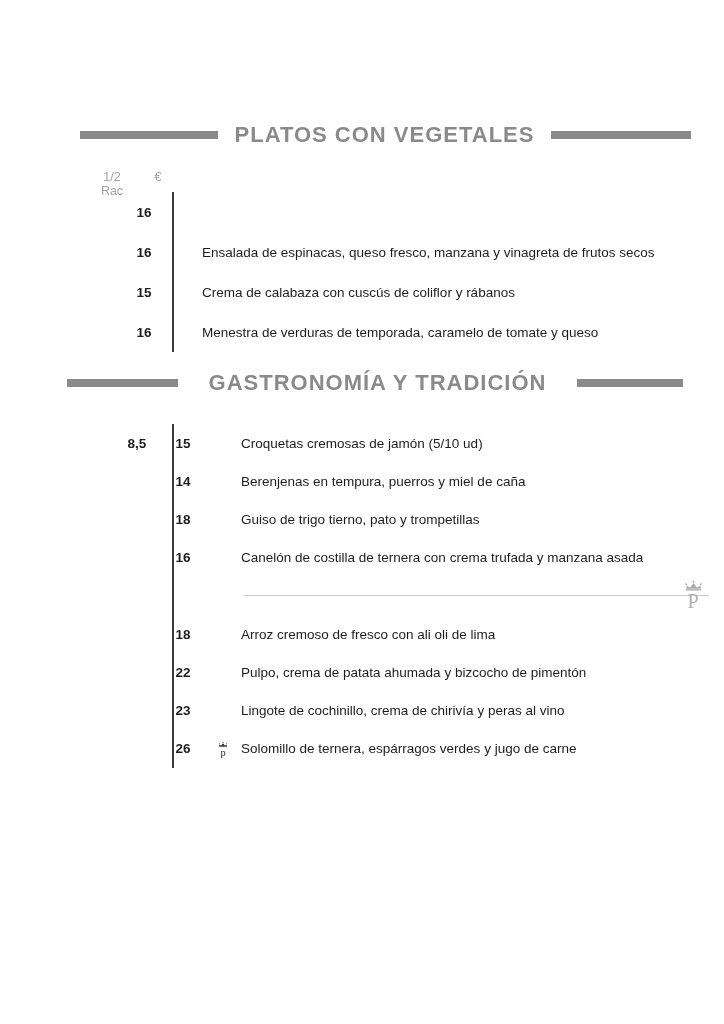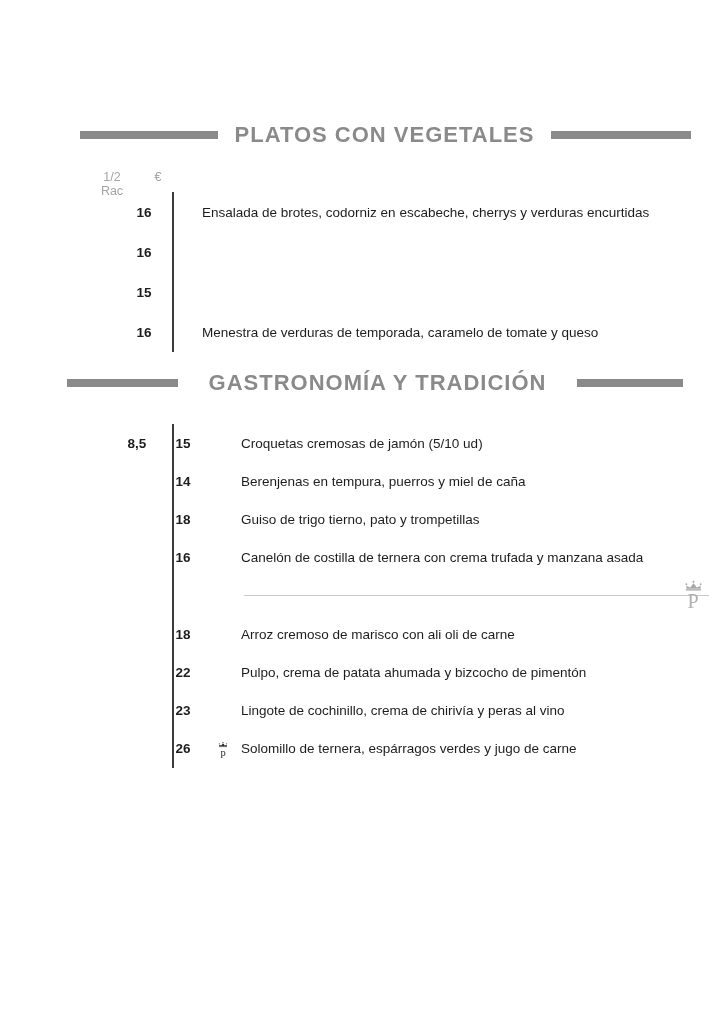--- a/index.html
+++ b/index.html
@@ -56,29 +56,30 @@
   <div class="col-headers">
     <span>1/2 Rac</span>
     <span>€</span>
   </div>
 
   <div class="items items-1">
     <span class="vrule"></span>
     <div class="row">
       <span class="cell-half"></span>
       <span class="cell-price">16</span>
-      <span class="cell-desc">Ensalada de brotes, codorniz en escabeche, cherrys y verduras encurtidas</span>
     </div>
     <div class="row">
       <span class="cell-half"></span>
       <span class="cell-price">16</span>
+      <span class="cell-desc">Ensalada de espinacas, queso fresco, manzana y  vinagreta de frutos secos</span>
     </div>
     <div class="row">
       <span class="cell-half"></span>
       <span class="cell-price">15</span>
+      <span class="cell-desc">Crema de calabaza con cuscús de coliflor y rábanos</span>
     </div>
     <div class="row">
       <span class="cell-half"></span>
       <span class="cell-price">16</span>
       <span class="cell-desc">Menestra de verduras de temporada, caramelo de tomate y queso</span>
     </div>
   </div>
 
   <div class="sec-header hdr-2">
     <span class="bar bar-l2"></span>
@@ -113,21 +114,21 @@
       <span class="cell-half"></span>
       <span class="cell-price"></span>
       <span class="cell-desc">
           <span class="divider-line"></span>
         </span>
     </div>
 
     <div class="row">
       <span class="cell-half"></span>
       <span class="cell-price">18</span>
-      <span class="cell-desc">Arroz cremoso de marisco con ali oli de carne</span>
+      <span class="cell-desc">Arroz cremoso de fresco con ali oli de lima</span>
     </div>
     <div class="row">
       <span class="cell-half"></span>
       <span class="cell-price">22</span>
       <span class="cell-desc">Pulpo, crema de patata ahumada y bizcocho de pimentón</span>
     </div>
     <div class="row">
       <span class="cell-half"></span>
       <span class="cell-price">23</span>
       <span class="cell-desc">Lingote de cochinillo, crema de chirivía y peras al vino</span>

